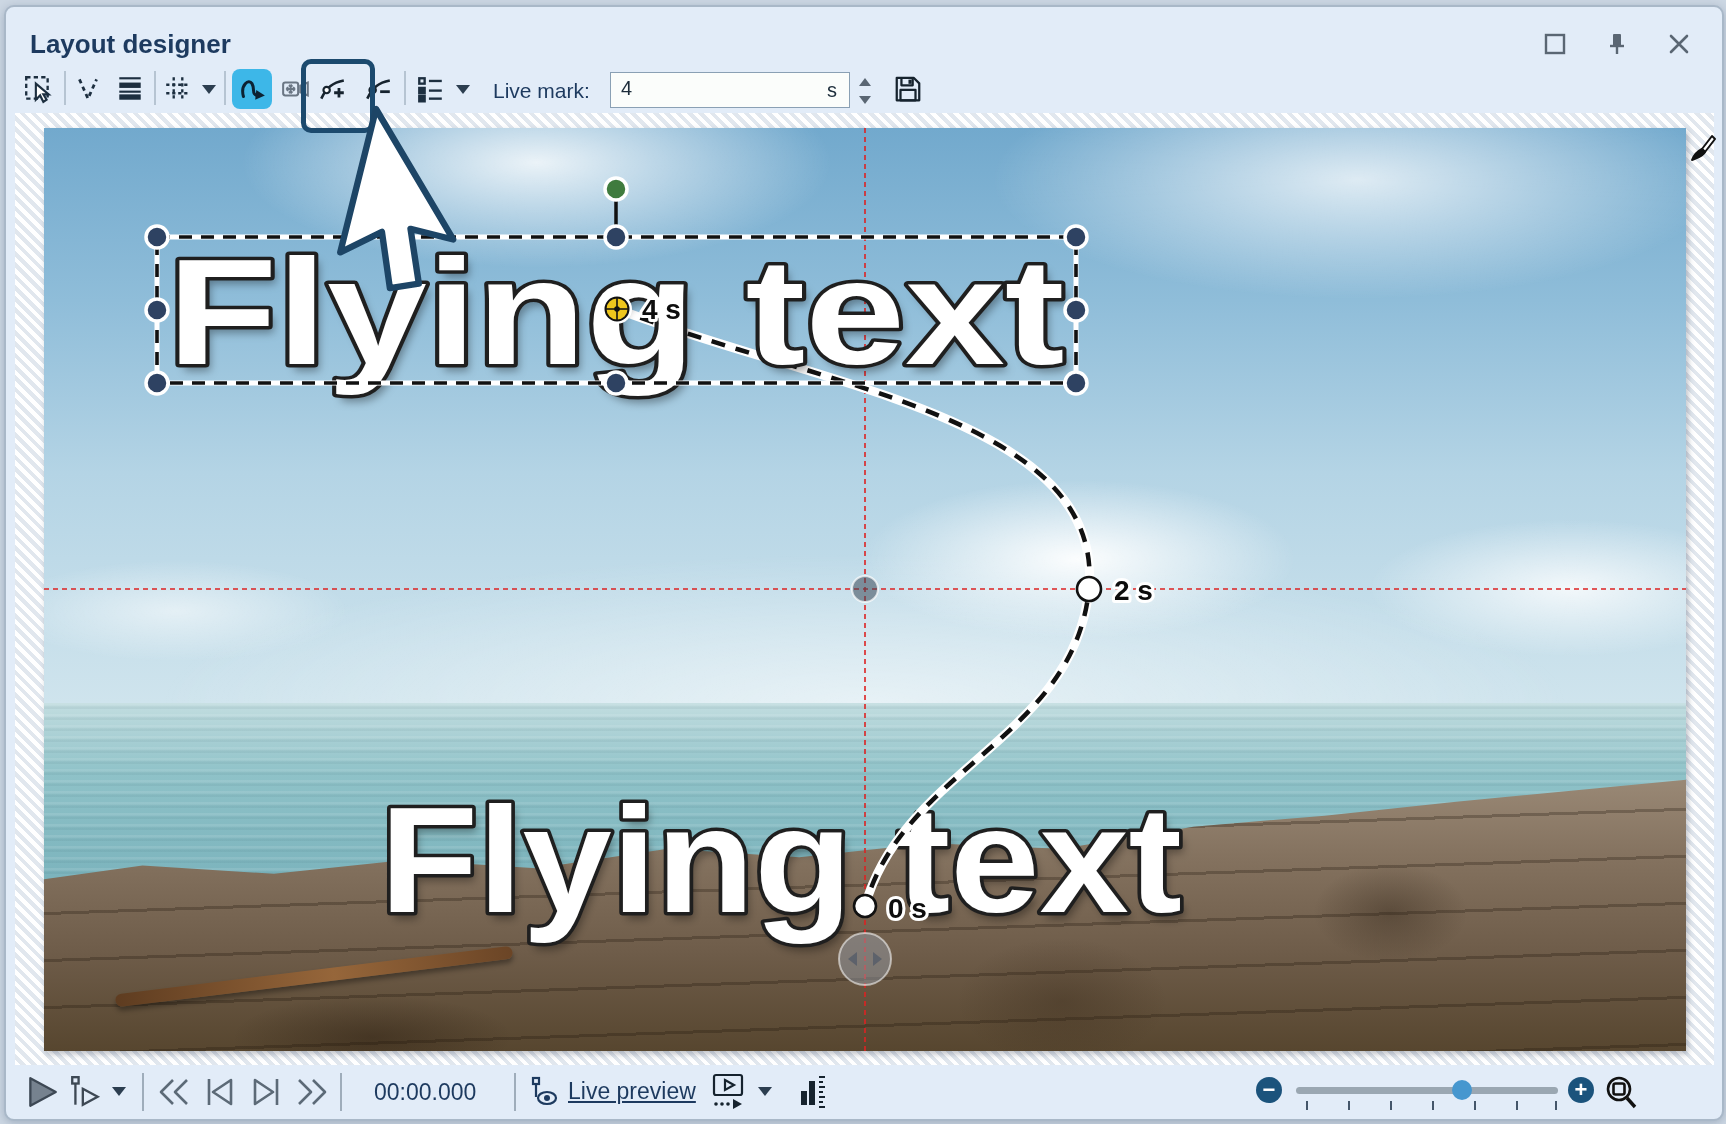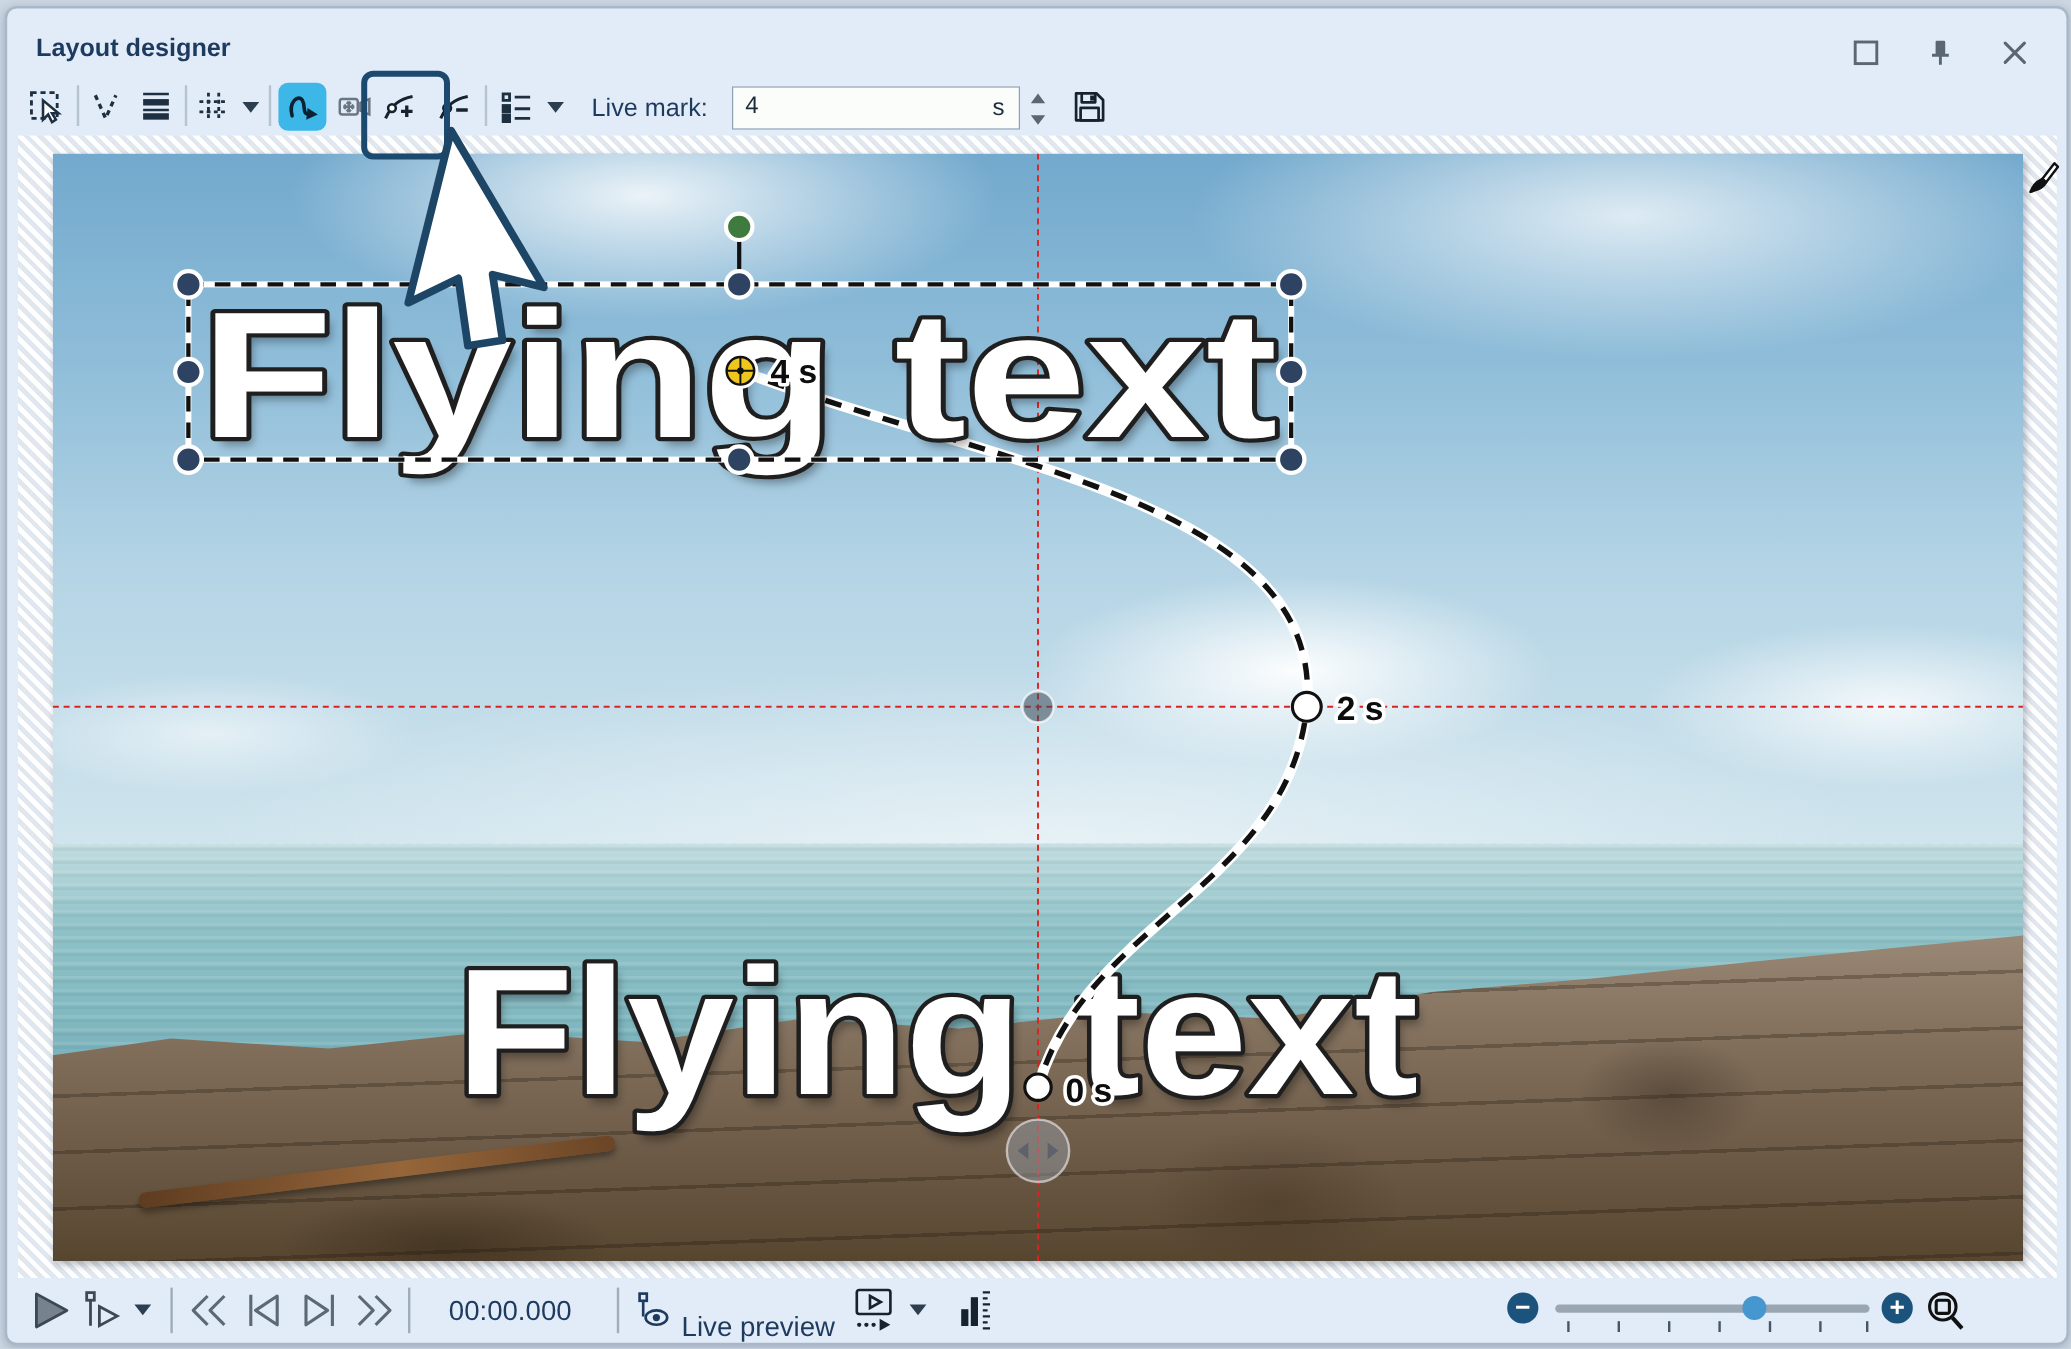--- a/index.html
+++ b/index.html
@@ -1,21 +1,21 @@
 <!DOCTYPE html>
 <html><head>
 <meta charset="utf-8">
 <style>
   html,body{margin:0;padding:0;background:#ccd7e3;font-family:"Liberation Sans",sans-serif;}
   .screen{position:relative;width:1726px;height:1124px;overflow:hidden;background:#ccd7e3;}
   .window{position:absolute;left:4px;top:5px;width:1716px;height:1112px;background:#e2ecf8;
           border:2px solid #a9b8c8;border-radius:10px;box-shadow:0 2px 8px rgba(40,60,90,.25);}
   
   .titlebar{position:absolute;left:0;top:0;right:0;height:54px;}
-  .title{position:absolute;left:24px;top:22px;font-size:21px;font-weight:bold;color:#1d3a5f;}
+  .title{position:absolute;left:24px;top:22px;font-size:26px;font-weight:bold;color:#1d3a5f;}
   .winbtn{position:absolute;top:24px;width:26px;height:26px;cursor:default;}
   
   .toolbar{position:absolute;left:0;top:54px;right:0;height:52px;z-index:5;}
   .tbtn{position:absolute;top:8px;width:40px;height:40px;display:flex;align-items:center;justify-content:center;border-radius:8px;}
   .tbtn svg{width:30px;height:30px;}
   .tbtn.active{background:#3db7e8;}
   .tdiv{position:absolute;top:10px;width:2px;height:34px;background:#b6c4d2;}
   .darr{position:absolute;top:24px;width:0;height:0;border-left:7px solid transparent;border-right:7px solid transparent;border-top:9px solid #2c3e50;}
   .tlabel{position:absolute;top:18px;font-size:21px;color:#1d3a5f;}
   .tfield{position:absolute;left:604px;top:11px;width:238px;height:34px;background:#fbfdfb;border:1px solid #8aa0b4;}
@@ -57,21 +57,21 @@
   .overlay{position:absolute;left:0;top:0;width:100%;height:100%;}
   .bigtext{font-family:"Liberation Sans",sans-serif;font-weight:bold;fill:#ffffff;stroke:#1f1f1f;stroke-width:7px;paint-order:stroke;stroke-linejoin:round;}
   .bigshadow{font-family:"Liberation Sans",sans-serif;font-weight:bold;fill:rgba(0,0,0,.35);}
   .plabel{font-family:"Liberation Sans",sans-serif;font-weight:bold;font-size:28px;fill:#0d0d0d;stroke:#ffffff;stroke-width:6px;paint-order:stroke;stroke-linejoin:round;}
   .brush{position:absolute;left:1669px;top:16px;width:34px;height:36px;z-index:4;}
   
   .transport{position:absolute;left:0;bottom:0;right:0;height:54px;z-index:5;}
   .pbtn{position:absolute;display:flex;align-items:center;justify-content:center;}
   .pdiv{position:absolute;top:8px;width:2px;height:38px;background:#9fadbb;}
   .ptime{position:absolute;top:14px;font-size:23px;color:#1d3a5f;}
-  .plive{position:absolute;top:27px;font-size:23px;color:#1d3a5f;}
+  .plive{position:absolute;top:13px;font-size:23px;color:#1d3a5f;text-decoration:underline;}
   .zbtn{position:absolute;top:12px;width:26px;height:26px;border-radius:50%;background:#1b537c;color:#fff;
         display:flex;align-items:center;justify-content:center;font-size:22px;font-weight:bold;line-height:0;}
   .ztrack{position:absolute;left:1290px;top:22px;width:262px;height:7px;border-radius:4px;background:#9aa7b2;}
   .zthumb{position:absolute;left:1446px;top:15px;width:20px;height:20px;border-radius:50%;background:#4697cf;}
   .ztick{position:absolute;top:36px;width:2px;height:9px;background:#44566a;}
   .cursor{position:absolute;left:330px;top:78px;width:190px;height:220px;z-index:20;pointer-events:none;}
 </style>
 </head>
 <body>
 

